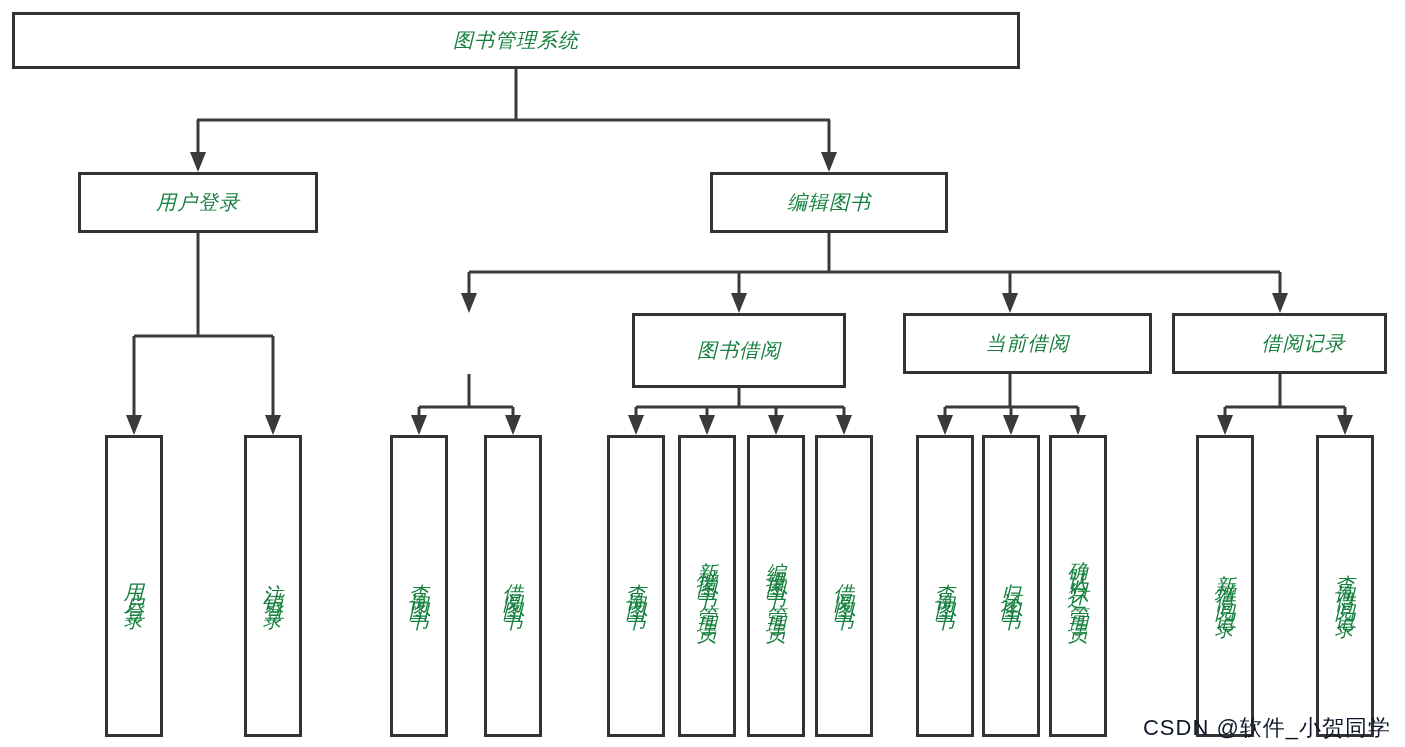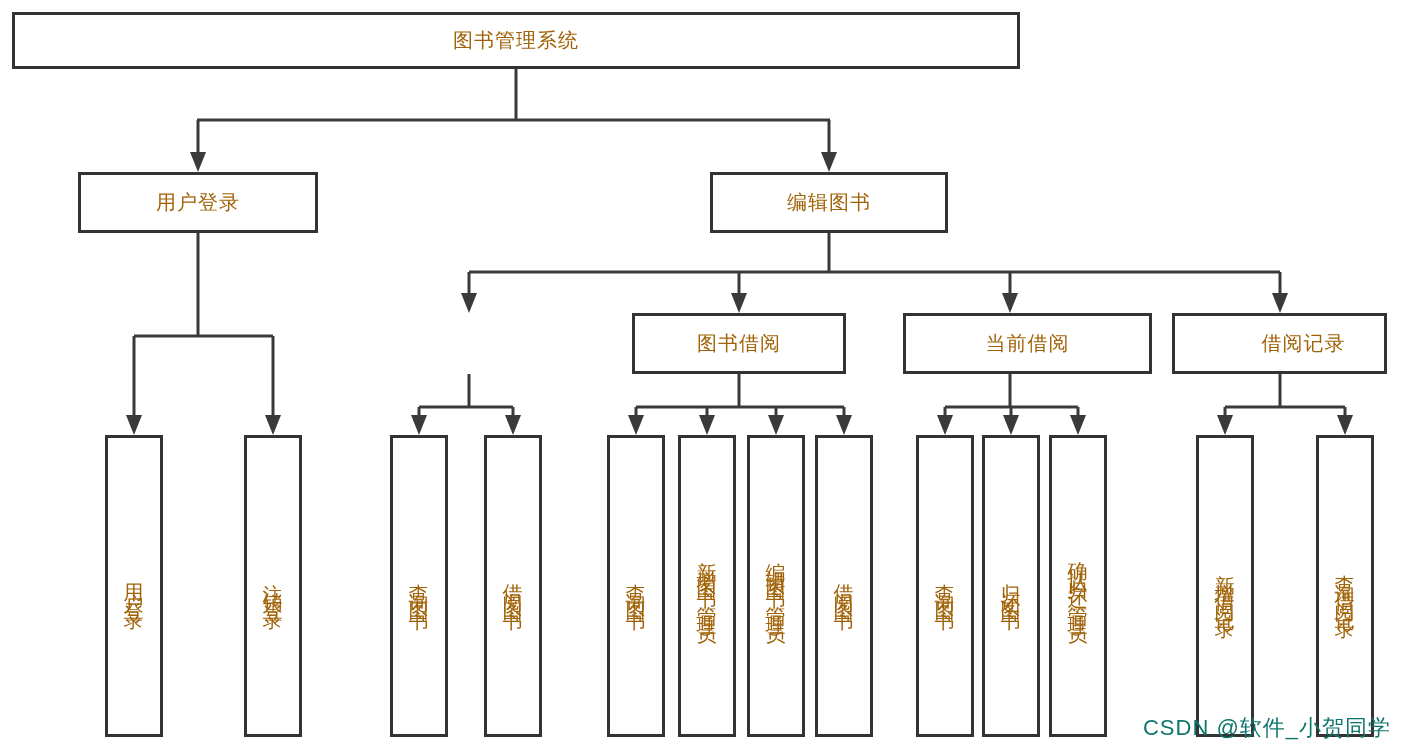--- a/index.html
+++ b/index.html
@@ -21,25 +21,26 @@
     top: 0;
     width: 1405px;
     height: 747px;
     z-index: 0;
   }
   .node {
     position: absolute;
     box-sizing: border-box;
     border: 3px solid #333333;
     background: #ffffff;
-    color: #a16207;
+    color: #15803d;
     display: flex;
     align-items: center;
     justify-content: center;
     z-index: 1;
+    font-style: italic;
   }
   .h-node {
     font-size: 20px;
     letter-spacing: 1px;
     text-align: center;
     white-space: nowrap;
   }
   .v-node {
     width: 58px;
     height: 302px;
@@ -48,21 +49,21 @@
     writing-mode: vertical-rl;
     text-orientation: mixed;
     letter-spacing: 9px;
     line-height: 1;
   }
   .watermark {
     position: absolute;
     right: 14px;
     bottom: 4px;
     font-size: 22px;
-    color: #0f766e;
+    color: #0f172a;
     letter-spacing: 1px;
     z-index: 2;
     white-space: nowrap;
   }
   path.cline {
     stroke: #3a3a3a;
     stroke-width: 3;
     fill: none;
   }
   polygon.arrow {
@@ -149,21 +150,21 @@
       <path class="cline" d="M1345,407 V417"></path>
       <polygon class="arrow" points="1337,415 1353,415 1345,435"></polygon>
     </g>
   </svg>
 
   <div class="node h-node" style="left:12px; top:12px; width:1008px; height:57px;">图书管理系统</div>
 
   <div class="node h-node" style="left:78px; top:172px; width:240px; height:61px;">用户登录</div>
   <div class="node h-node" style="left:710px; top:172px; width:238px; height:61px;">编辑图书</div>
 
-  <div class="node h-node" style="left:632px; top:313px; width:214px; height:61px;">图书借阅</div>
+  <div class="node h-node" style="left:632px; top:313px; width:214px; height:75px;">图书借阅</div>
   <div class="node h-node" style="left:903px; top:313px; width:249px; height:61px;">当前借阅</div>
   <div class="node h-node" style="left:1172px; top:313px; width:215px; height:61px;padding-left:48px;">借阅记录</div>
 
   <div class="node v-node" style="left:105px;">用户登录</div>
   <div class="node v-node" style="left:244px;">注销登录</div>
 
   <div class="node v-node" style="left:390px;">查询图书</div>
   <div class="node v-node" style="left:484px;">借阅图书</div>
 
   <div class="node v-node" style="left:607px;">查询图书</div>

